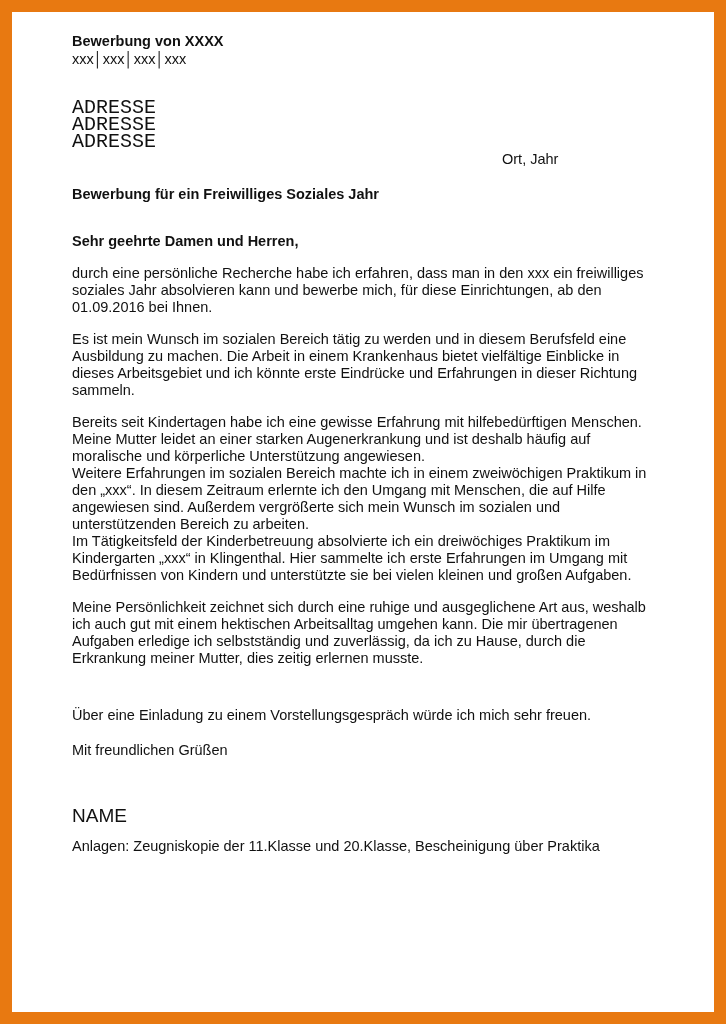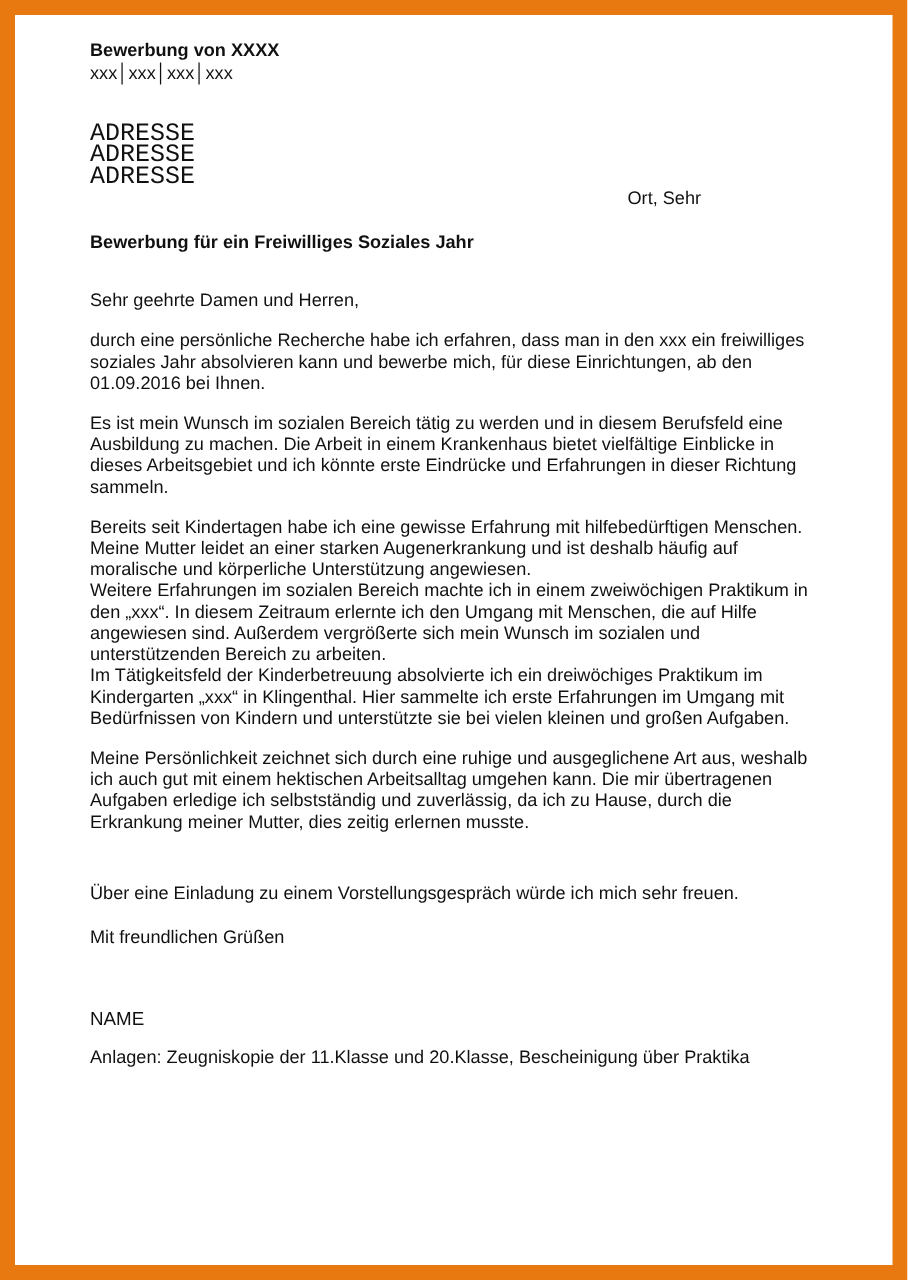--- a/index.html
+++ b/index.html
@@ -42,55 +42,56 @@
   .date-line {
     margin-top: 1px;
     padding-left: 430px;
   }
   .subject-line {
     font-weight: bold;
     margin-top: 18px;
   }
   .salutation {
     margin-top: 30px;
+    font-weight: bold;
   }
   .para {
     margin-top: 15px;
   }
   .para > div { margin: 0; }
   .closing-line {
     margin-top: 40px;
   }
   .regards-line {
     margin-top: 18px;
   }
   .signature-name {
     margin-top: 48px;
-    font-size: 15px;
+    font-size: 19px;
   }
   .attachments-line {
     margin-top: 14px;
   }
 </style>
 </head>
 <body>
 
 <div class="page">
 
   <p class="sender-title">Bewerbung von XXXX</p>
 
   <p class="contact-line">xxx│xxx│xxx│xxx</p>
 
   <div class="address-block">
     <p class="address-line">ADRESSE</p>
     <p class="address-line">ADRESSE</p>
     <p class="address-line">ADRESSE</p>
   </div>
 
-  <div class="date-line">Ort, Sehr</div>
+  <div class="date-line">Ort, Jahr</div>
 
   <div class="subject-line">Bewerbung für ein Freiwilliges Soziales Jahr</div>
 
   <div class="salutation">Sehr geehrte Damen und Herren,</div>
 
   <div class="para">
     <div>durch eine persönliche Recherche habe ich erfahren, dass man in den xxx ein freiwilliges soziales Jahr absolvieren kann und bewerbe mich, für diese Einrichtungen, ab den 01.09.2016 bei Ihnen.</div>
   </div>
 
   <div class="para">

